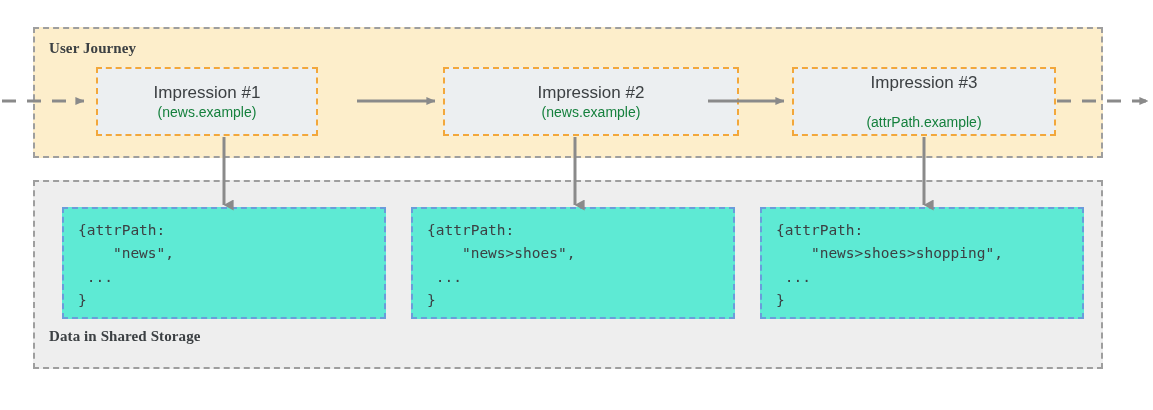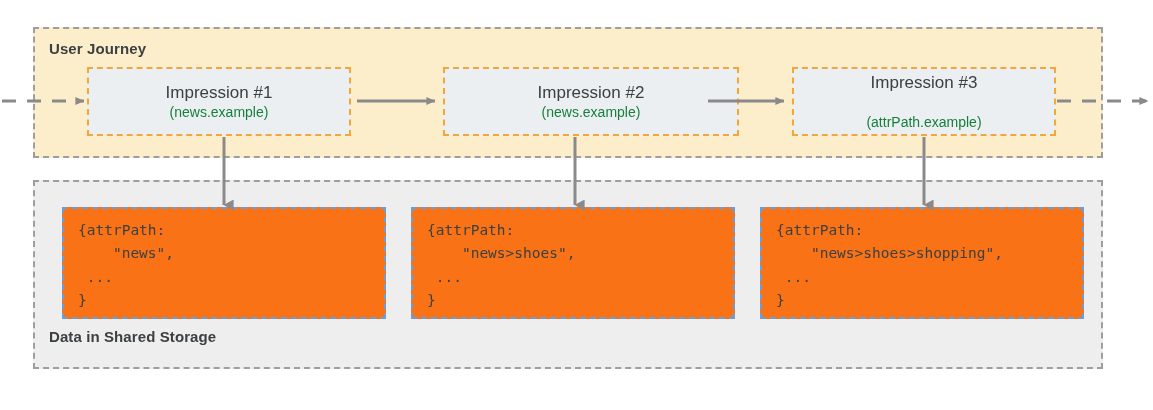--- a/index.html
+++ b/index.html
@@ -54,20 +54,21 @@
     border: 2px dashed #9e9e9e;
   }
 
   .container-title {
     position: absolute;
     font-size: 15px;
     font-weight: bold;
     color: #3c4043;
     letter-spacing: 0.1px;
     white-space: nowrap;
+    font-family: Liberation Serif, serif;
   }
   .title-journey {
     left: 14px;
     top: 11px;
   }
   .title-storage {
     left: 14px;
     bottom: 22px;
   }
 
@@ -78,21 +79,21 @@
     top: 67px;
     height: 69px;
     background: #eceff1;
     border: 2px dashed #f2a73b;
     display: flex;
     flex-direction: column;
     align-items: center;
     justify-content: center;
     z-index: 2;
   }
-  .impression-box.b1 { left: 87px;  width: 264px; }
+  .impression-box.b1 { left: 96px;  width: 222px; }
   .impression-box.b2 { left: 443px; width: 296px; }
   .impression-box.b3 { left: 792px; width: 264px; gap: 20px; }
 
   .impression-title {
     font-size: 17px;
     color: #3c4043;
     line-height: 1.25;
     white-space: nowrap;
   }
   .impression-sub {
@@ -101,21 +102,21 @@
     line-height: 1.3;
     white-space: nowrap;
   }
 
   
   .data-box {
     position: absolute;
     box-sizing: border-box;
     top: 207px;
     height: 112px;
-    background: #f97316;
+    background: #5eead4;
     border: 2px dashed #6a9ddb;
     z-index: 2;
     padding: 10px 0 0 14px;
   }
   .data-box.d1 { left: 62px;  width: 324px; }
   .data-box.d2 { left: 411px; width: 324px; }
   .data-box.d3 { left: 760px; width: 324px; }
 
   .code {
     font-family: "DejaVu Sans Mono", monospace;

